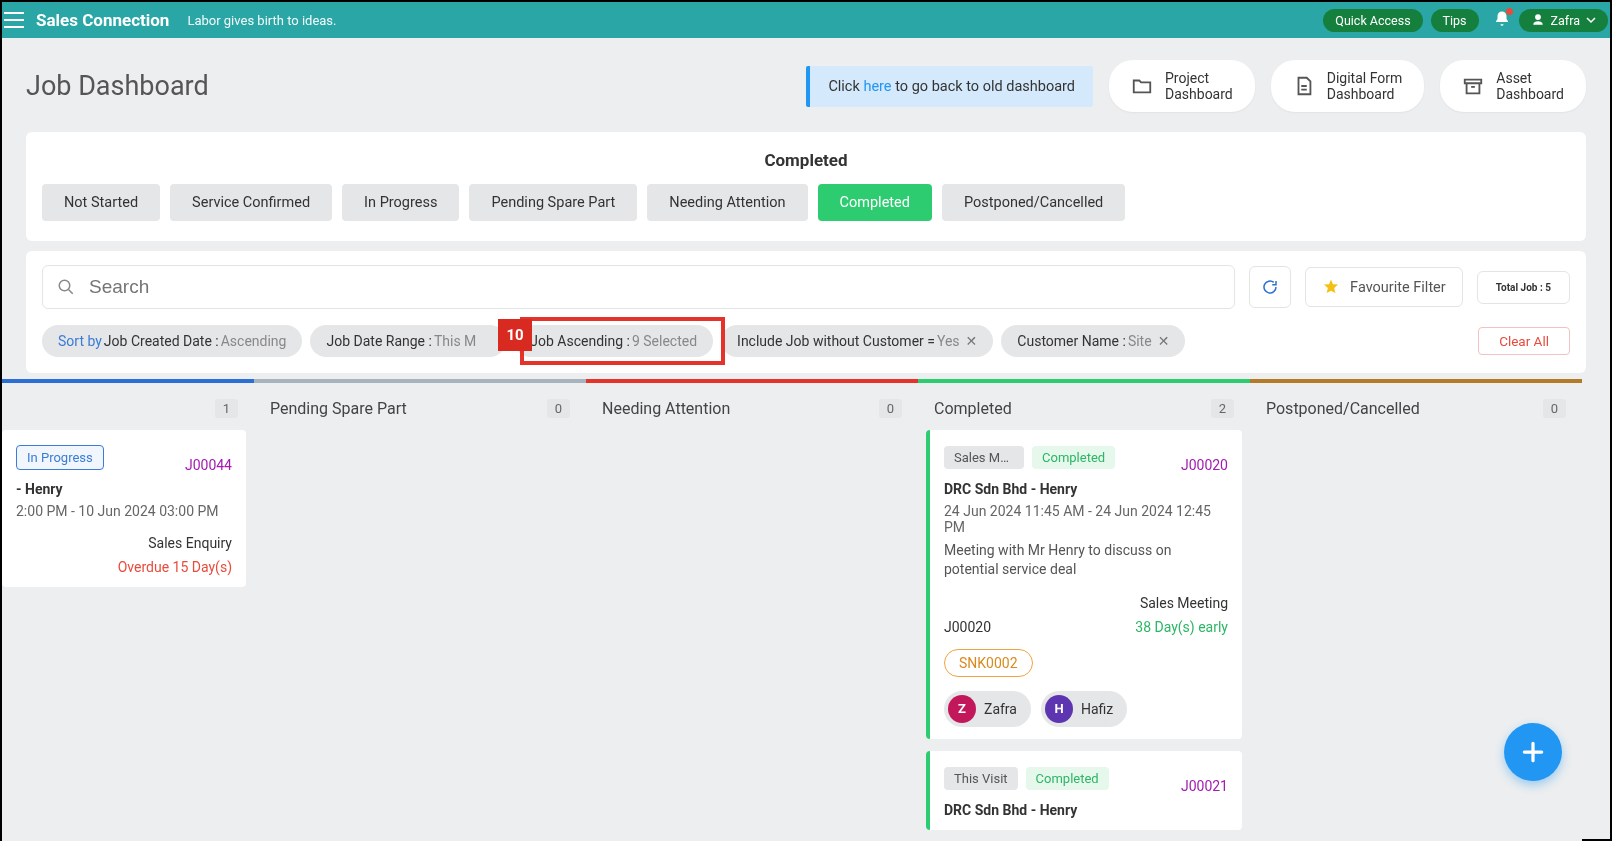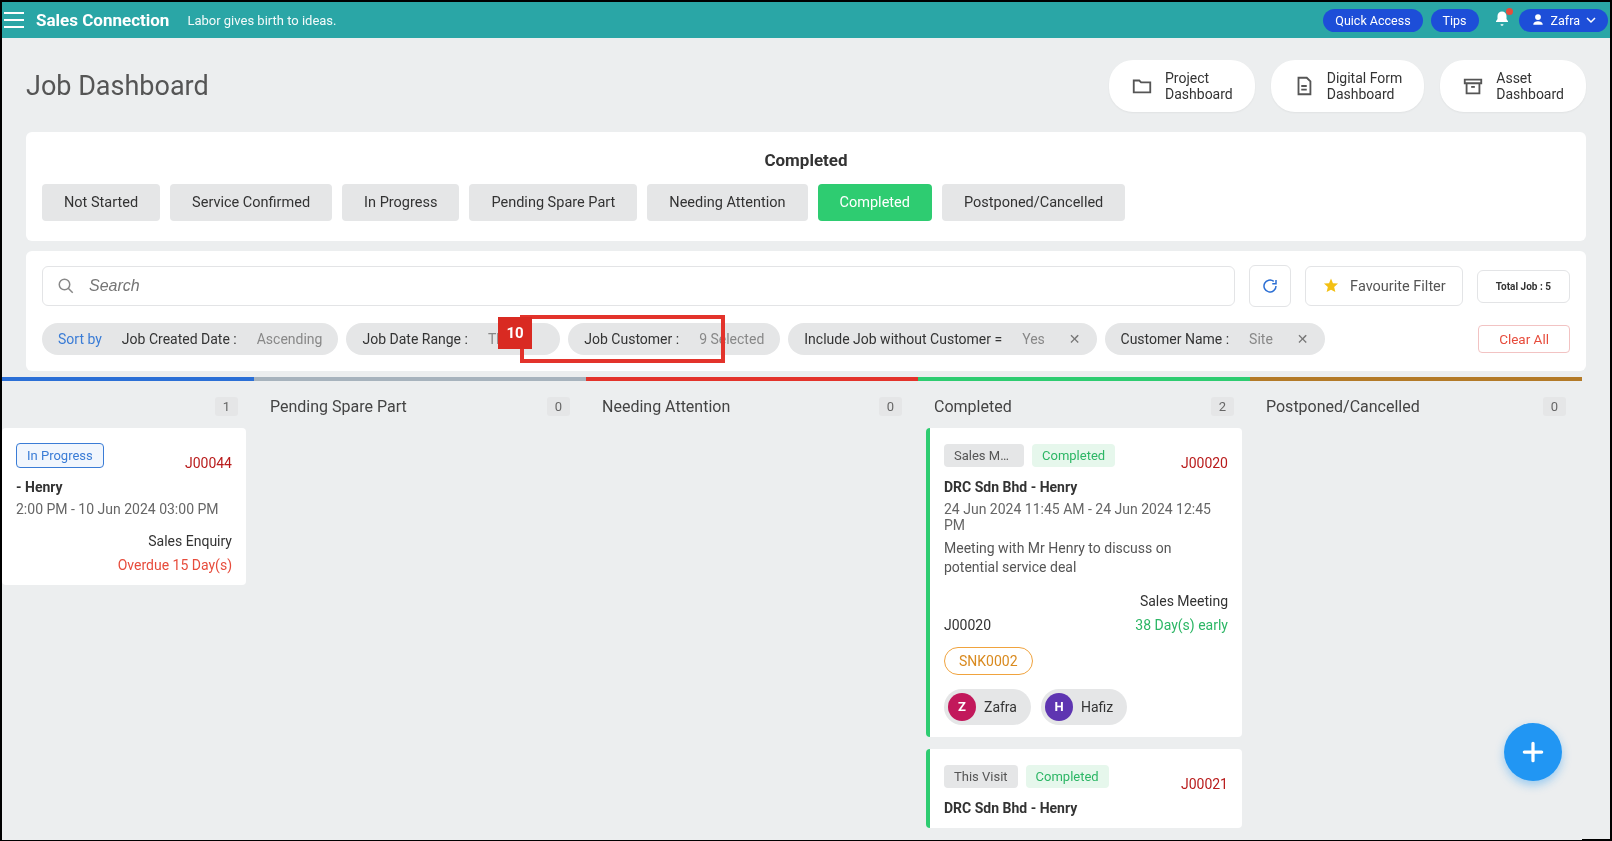--- a/index.html
+++ b/index.html
@@ -6,21 +6,21 @@
 body { font-family: -apple-system, BlinkMacSystemFont, "Segoe UI", Roboto, Arial, sans-serif; background: #eceeef; color: #333; font-size: 14px; overflow: hidden; }
 .frame { width: 1612px; height: 841px; background: #eceeef; position: relative; border: 2px solid #000; }
 
 
 .topbar { background: #2aa6a6; height: 36px; display: flex; align-items: center; padding: 0 2px; color: #fff; font-size: 13.5px; }
 .topbar .hamburger { margin-right: 12px; cursor: pointer; }
 .topbar .hamburger svg { display:block; }
 .topbar .brand { font-weight: 700; font-size: 17px; margin-right: 18px; }
 .topbar .tagline { font-size: 13px; opacity: .95; }
 .topbar .spacer { flex: 1; }
-.topbar .pill { background: #1d4ed8; border-radius: 14px; padding: 4px 12px; margin-left: 8px; font-size: 12.5px; cursor: pointer; display:flex; align-items:center; }
+.topbar .pill { background: #15803d; border-radius: 14px; padding: 4px 12px; margin-left: 8px; font-size: 12.5px; cursor: pointer; display:flex; align-items:center; }
 .topbar .bell { margin-left: 14px; position: relative; cursor:pointer; }
 .topbar .bell .dot { position:absolute; top:-2px; right:-2px; width:7px; height:7px; background:#e74c3c; border-radius:50%; }
 
 
 .header-row { display:flex; align-items:center; padding: 22px 24px 10px 24px; gap: 16px; }
 .header-row h1 { font-size: 27px; font-weight: 400; color: #555; flex:0 0 auto; }
 .header-row .push { flex:1; }
 .banner { background:#d4eafc; border-left:4px solid #2196f3; padding: 12px 18px; font-size:14.5px; border-radius:2px; }
 .banner .here { color:#2196f3; }
 .navcard { background:#fff; border-radius:24px; padding: 10px 22px; display:flex; align-items:center; gap:12px; font-size:14px; color:#333; cursor:pointer; box-shadow: 0 1px 2px rgba(0,0,0,.05); }
@@ -31,26 +31,26 @@
 .panel-title { font-weight:700; font-size:17px; margin-bottom: 14px; }
 .tabs { display:flex; gap:10px; justify-content:flex-start; }
 .tab { background:#e5e6e7; color:#333; padding: 10px 22px; border-radius:4px; font-size:14.5px; cursor:pointer; }
 .tab.active { background:#2ecc71; color:#fff; }
 
 
 .filterpanel { background:#fff; margin: 6px 24px; border-radius:6px; padding: 14px 16px 16px 16px; }
 .searchrow { display:flex; gap:14px; align-items:center; margin-bottom:16px; }
 .search { flex:1; display:flex; align-items:center; border:1px solid #e3e4e6; border-radius:6px; padding: 10px 14px; color:#888; }
 .search svg { margin-right: 14px; }
-.search input { border:none; outline:none; flex:1; font-size:16px;font-style:italic; }
+.search input { border:none; outline:none; flex:1; font-size:19px; }
 .iconbtn { width:42px; height:42px; border:1px solid #e3e4e6; border-radius:6px; display:flex; align-items:center; justify-content:center; cursor:pointer; }
 .favbtn { border:1px solid #e3e4e6; border-radius:6px; padding: 10px 16px; display:flex; align-items:center; gap:10px; color:#555; cursor:pointer; font-size:14.5px; }
 .totalbox { border:1px solid #e3e4e6; border-radius:6px; padding: 10px 18px; color:#333; font-size:10px; }
 .chips { display:flex; align-items:center; gap:8px; position:relative; }
-.chip { background:#e5e6e7; border-radius:18px; padding: 8px 16px; font-size:14px; color:#333; cursor:pointer; display:flex; align-items:center; gap:20px; }
+.chip { background:#e5e6e7; border-radius:18px; padding: 8px 16px; font-size:14px; color:#333; cursor:pointer; display:flex; align-items:center; gap:2px; }
 .chip .lk { color:#3a7cd6; }
 .chip .mut { color:#888; }
 .chip .x { color:#777; margin-left:4px; cursor:pointer; }
 .redbox { position:absolute; border:4px solid #e3332b; pointer-events:none; }
 .redmark { position:absolute; background:#d92a22; color:#fff; width:34px; height:32px; display:flex; align-items:center; justify-content:center; font-weight:700; font-size:15px; }
 .clearall { margin-left:auto; border:1px solid #f2c3c3; color:#e74c3c; border-radius:4px; padding:5px 20px; font-size:13.5px; cursor:pointer; }
 
 
 .board { display:flex; margin: 6px 24px 0 0; gap:0; }
 .col { width: 332px; background:#eceeef; display:flex; flex-direction:column; }
@@ -59,21 +59,21 @@
 .col .colhead { display:flex; align-items:center; padding: 16px 16px 12px 16px; font-size:16px; color:#444; }
 .col .count { margin-left:auto; background:#e5e6e7; padding:2px 8px; border-radius:3px; font-size:13px; color:#666; }
 
 .card { background:#fff; margin:0 8px 12px 8px; border-radius:4px; padding:12px 14px; font-size:14px; position:relative; }
 .card.green { border-left:4px solid #2ecc71; }
 .card .row1 { display:flex; align-items:center; gap:8px; }
 .badge { border-radius:4px; padding:4px 10px; font-size:13px; }
 .badge.blue { border:1px solid #3a7cd6; color:#3a7cd6; background:#f1f6fd; }
 .badge.gray { background:#e5e6e7; color:#555; }
 .badge.grn { background:#e6f7ec; color:#2cb665; }
-.card .jobno { margin-left:auto; color:#b91c1c; font-size:14px;margin-top:15px; }
+.card .jobno { margin-left:auto; color:#a21caf; font-size:14px;margin-top:15px; }
 .card .company { font-weight:700; margin-top:8px; }
 .card .dt { color:#666; margin-top:6px; font-size:14px; }
 .card .desc { color:#555; margin-top:6px; line-height:1.35; }
 .card .foot { display:flex; align-items:flex-end; margin-top:16px; font-size:14px; }
 .card .foot .right { margin-left:auto; text-align:right; }
 .card .overdue { color:#e74c3c; }
 .card .early { color:#2cb665; }
 .tagpill { display:inline-block; border:1px solid #f0a33e; color:#d98a1f; border-radius:18px; padding:5px 14px; margin-top:14px; font-size:14px; }
 .avrow { display:flex; gap:10px; margin-top:14px; align-items:center; }
 .avchip { background:#e5e6e7; border-radius:18px; display:flex; align-items:center; padding: 4px 14px 4px 4px; gap:8px; font-size:14px; }
@@ -112,20 +112,23 @@
       <span>Zafra</span>
       <svg width="10" height="10" viewBox="0 0 10 10" style="margin-left:6px">
           <path d="M1 3l4 4 4-4" stroke="#fff" stroke-width="1.5" fill="none"></path>
         </svg>
     </span>
   </div>
 
   <div class="header-row">
     <h1>Job Dashboard</h1>
     <span class="push"></span>
+    <div class="banner">
+      <span>Click </span><span class="here">here</span><span> to go back to old dashboard</span>
+    </div>
     <div class="navcard">
       <svg width="22" height="22" viewBox="0 0 24 24" fill="none" stroke="#555" stroke-width="2">
           <path d="M3 6h6l2 2h10v11H3z"></path>
         </svg>
       <div>
           <div>Project</div>
           <div>Dashboard</div>
         </div>
     </div>
     <div class="navcard">
@@ -193,21 +196,21 @@
       <div class="chip">
         <span class="lk">Sort by</span>
         <span>Job Created Date : </span>
           <span class="mut">Ascending</span>
       </div>
       <div class="chip" style="padding-right:30px">
         <span>Job Date Range : </span>
           <span class="mut">This M</span>
       </div>
       <div class="chip" id="catchip">
-        <span>Job Customer : </span>
+        <span>Job Ascending : </span>
           <span class="mut">9 Selected</span>
       </div>
       <div class="chip">
         <span>Include Job without Customer = </span>
           <span class="mut">Yes</span>
         <span class="x">✕</span>
       </div>
       <div class="chip">
         <span>Customer Name : </span>
           <span class="mut">Site</span>

